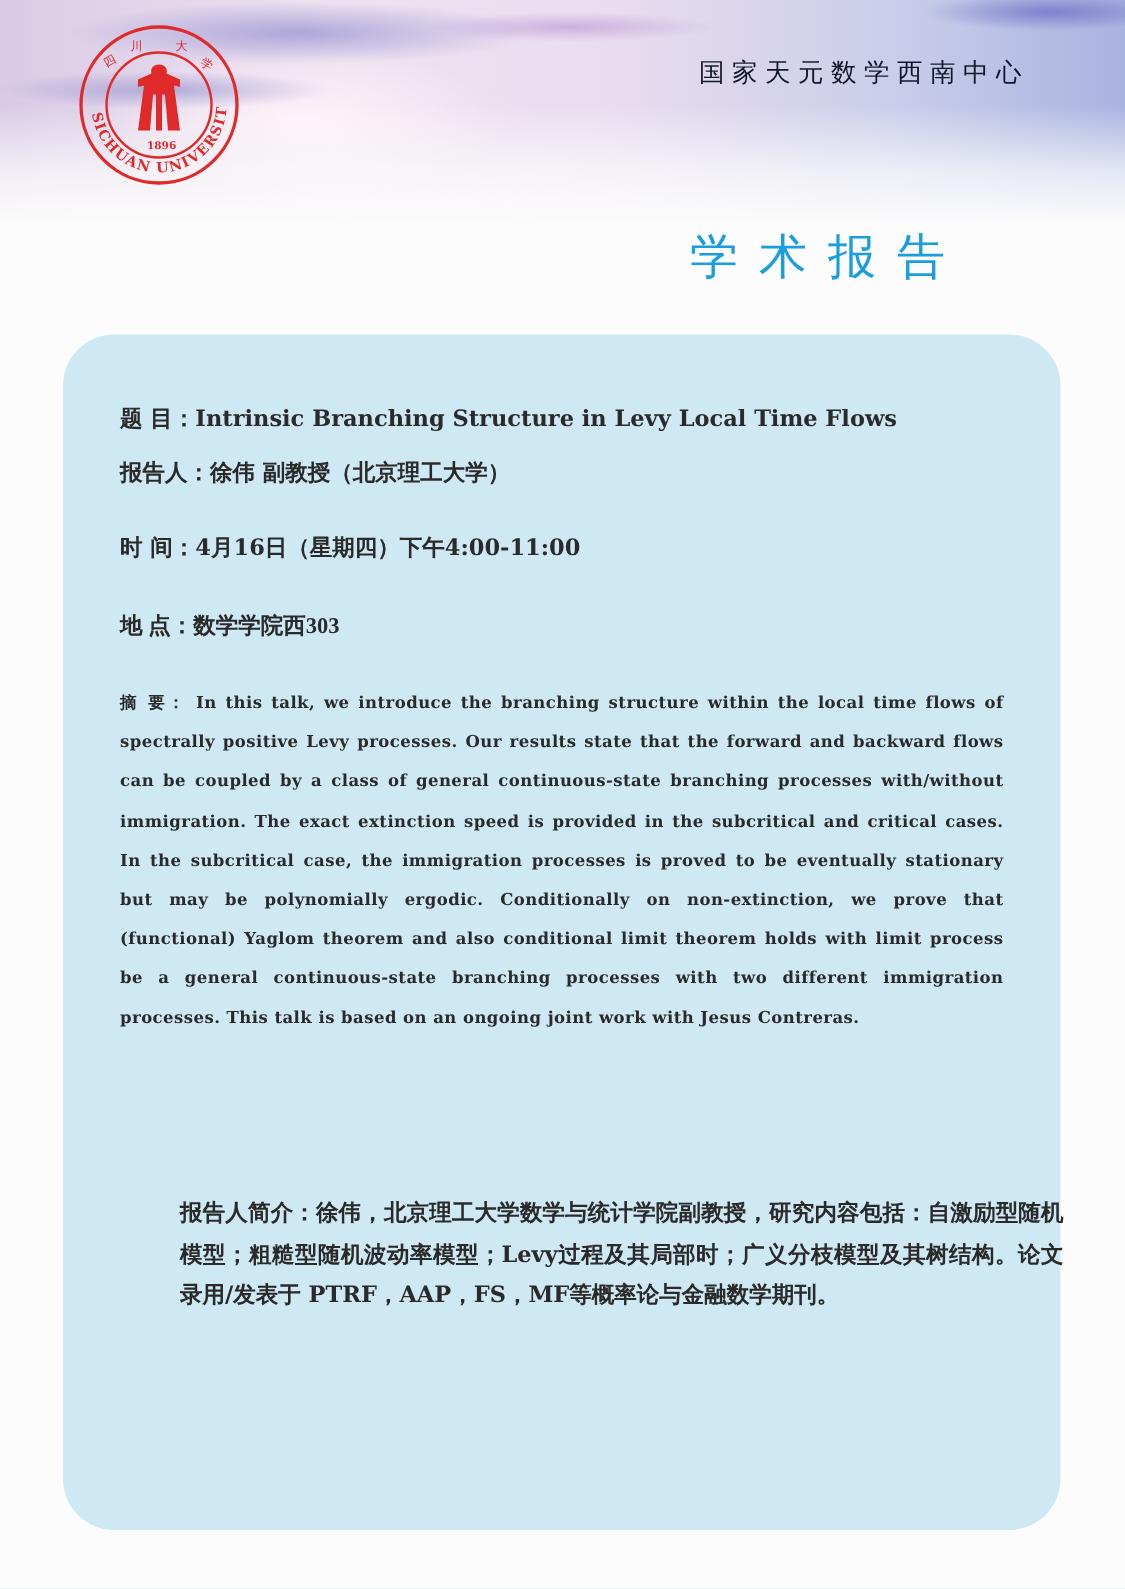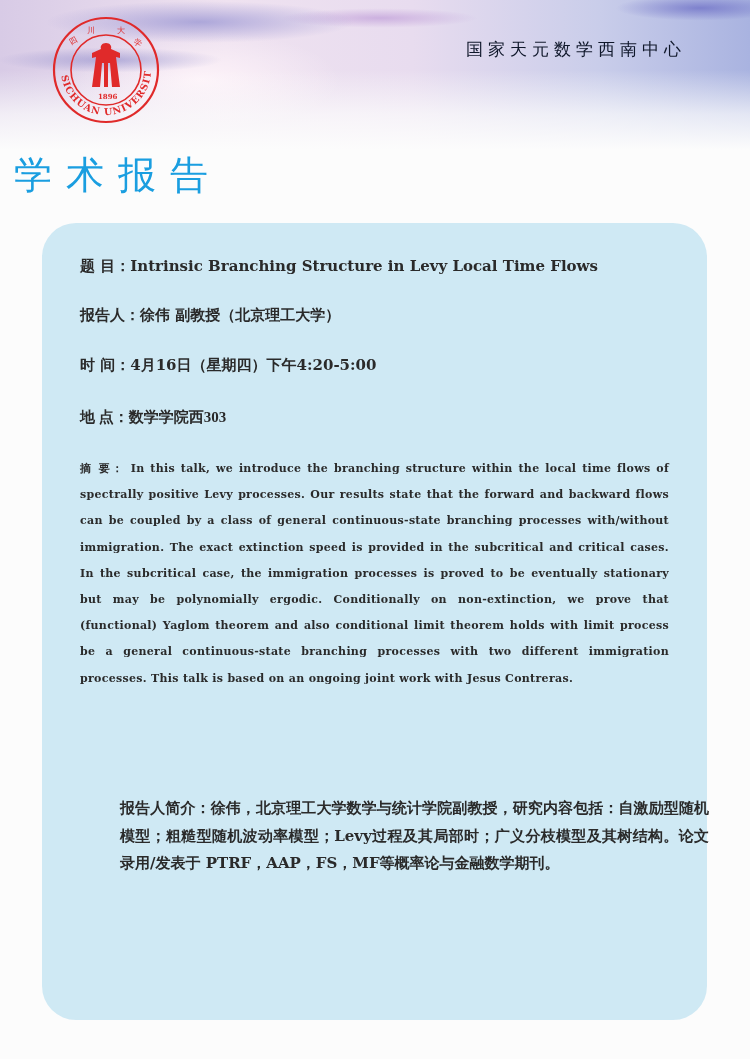--- a/index.html
+++ b/index.html
@@ -25,22 +25,22 @@
     }
     .logo {
       position: absolute; left: 51px; top: 15px; width: 110px; height: 110px;
     }
     .org {
       position: absolute; left: 466px; top: 34px;
       font-size: 17px; letter-spacing: 5px; line-height: 30px; color: #0f172a;
     }
     .org div { white-space: nowrap; }
     .heading {
-      position: absolute; left: 0; top: 150px; width: 644px; text-align: left;
-      font-size: 38px; letter-spacing: 14px; color: #1a9ee0; font-weight: normal;
+      position: absolute; left: 0; top: 150px; width: 644px; text-align: right;
+      font-size: 32px; letter-spacing: 14px; color: #1a9ee0; font-weight: normal;
       text-indent: 14px;
       font-family: "DejaVu Sans", "Liberation Sans", sans-serif;
     }
     .panel {
       position: absolute; left: 42px; top: 223px; width: 665px; height: 797px;
       background: #cfe9f4; border-radius: 34px;
     }
     .row {
       position: absolute; left: 80px; font-weight: bold; font-size: 15px; color: #2a2a2a;
       white-space: nowrap;
@@ -80,28 +80,28 @@
 </svg>
 
 <div class="org">
   <div>国家天元数学西南中心</div>
 </div>
 
 <div class="heading">学术报告</div>
 
 <div class="panel"></div>
 
-<div class="row" style="top:257px;text-align:center;">
+<div class="row" style="top:270px;text-align:center;">
   <span class="lbl">题 目：</span><span>Intrinsic Branching Structure in Levy Local Time Flows</span>
 </div>
 <div class="row" style="top:306px;">
   <span class="lbl">报告人：</span><span>徐伟 副教授（北京理工大学）</span>
 </div>
 <div class="row" style="top:356px;">
-  <span class="lbl">时 间：</span><span>4月16日（星期四）下午4:20-5:00</span>
+  <span class="lbl">时 间：</span><span>4月16日（星期四）下午4:00-11:00</span>
 </div>
 <div class="row" style="top:408px;font-family:Liberation Serif, serif;">
   <span class="lbl">地 点：</span><span>数学学院西303</span>
 </div>
 
 <div class="abstract">
   <span>摘 要：</span>
   <span>In this talk, we introduce the branching structure within the local time flows of spectrally positive Levy processes. Our results state that the forward and backward flows can be coupled by a class of general continuous-state branching processes with/without immigration. The exact extinction speed is provided in the subcritical and critical cases. In the subcritical case, the immigration processes is proved to be eventually stationary but may be polynomially ergodic. Conditionally on non-extinction, we prove that (functional) Yaglom theorem and also conditional limit theorem holds with limit process be a general continuous-state branching processes with two different immigration processes. This talk is based on an ongoing joint work with Jesus Contreras.</span>
 </div>
 

